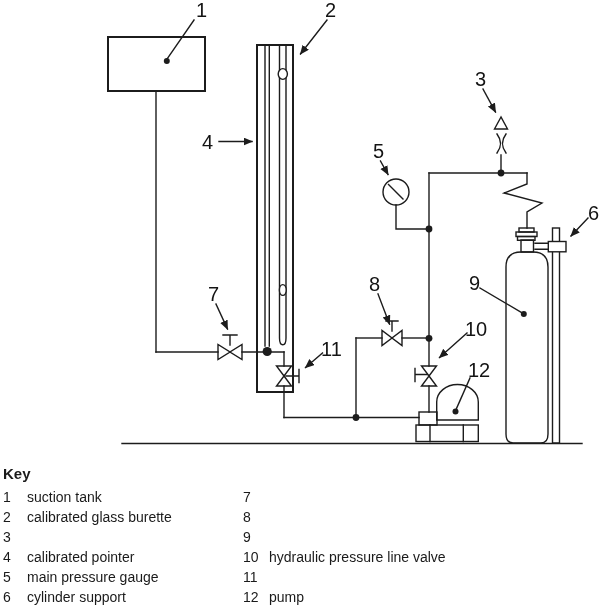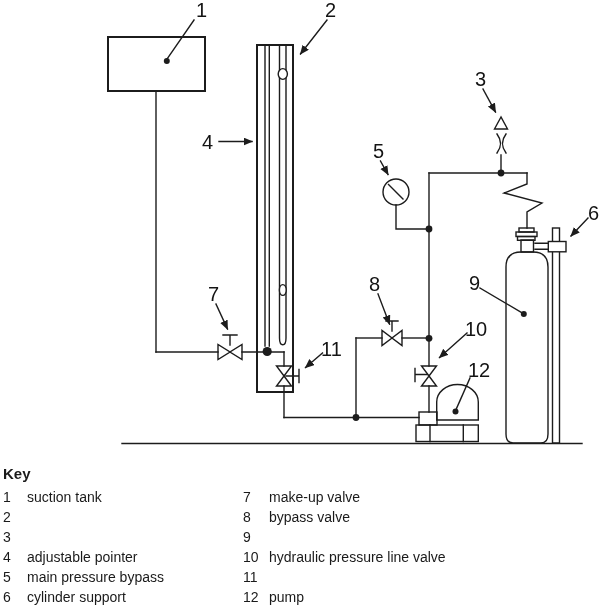--- a/index.html
+++ b/index.html
@@ -162,46 +162,45 @@
   <div class="key">
     <div class="key-title">Key</div>
 
     <div class="key-col key-col-left">
       <div class="krow">
         <span class="knum">1</span>
         <span class="klabel">suction tank</span>
       </div>
       <div class="krow">
         <span class="knum">2</span>
+        <span class="klabel">calibrated glass burette</span>
       </div>
       <div class="krow">
         <span class="knum">3</span>
       </div>
       <div class="krow">
         <span class="knum">4</span>
-        <span class="klabel">adjustable pointer</span>
+        <span class="klabel">calibrated pointer</span>
       </div>
       <div class="krow">
         <span class="knum">5</span>
-        <span class="klabel">main pressure bypass</span>
+        <span class="klabel">main pressure gauge</span>
       </div>
       <div class="krow">
         <span class="knum">6</span>
         <span class="klabel">cylinder support</span>
       </div>
     </div>
 
     <div class="key-col key-col-right">
       <div class="krow">
         <span class="knum">7</span>
-        <span class="klabel">make-up valve</span>
       </div>
       <div class="krow">
         <span class="knum">8</span>
-        <span class="klabel">bypass valve</span>
       </div>
       <div class="krow">
         <span class="knum">9</span>
       </div>
       <div class="krow">
         <span class="knum">10</span>
         <span class="klabel">hydraulic pressure line valve</span>
       </div>
       <div class="krow">
         <span class="knum">11</span>

